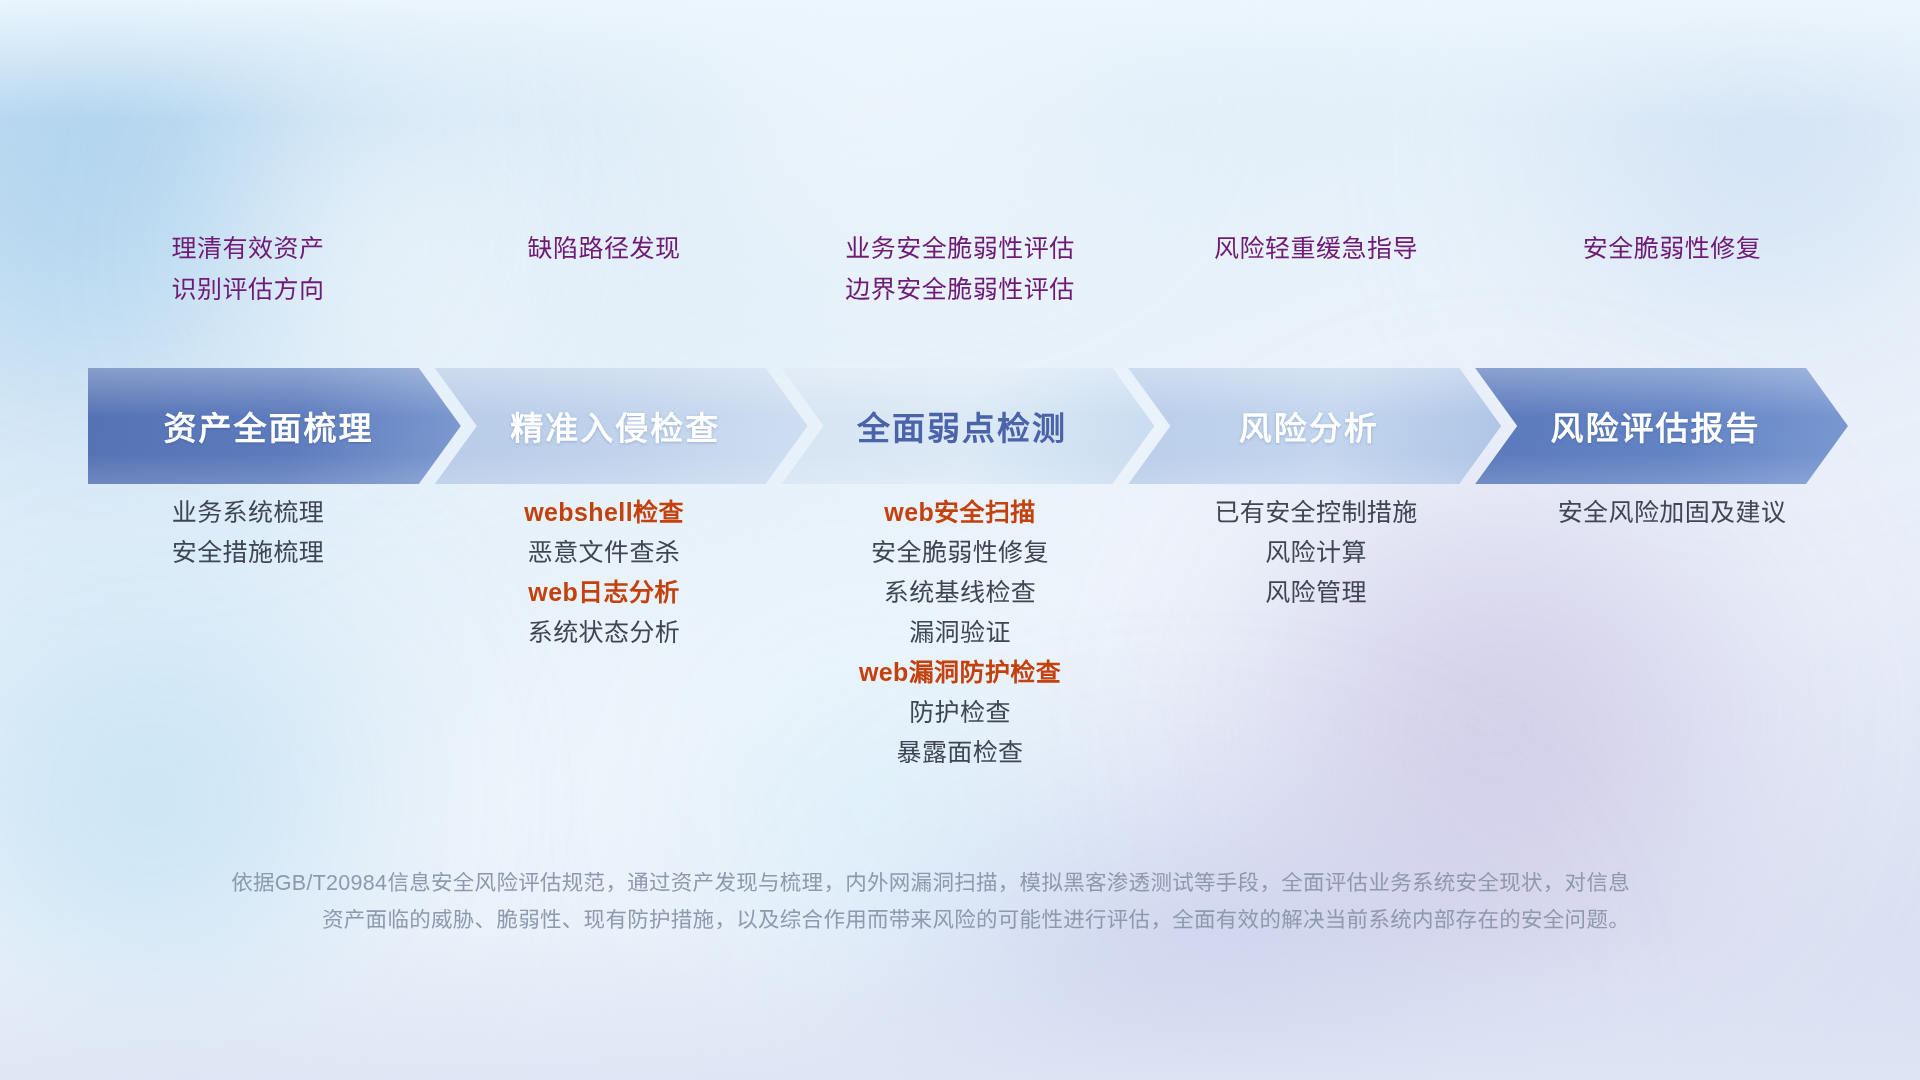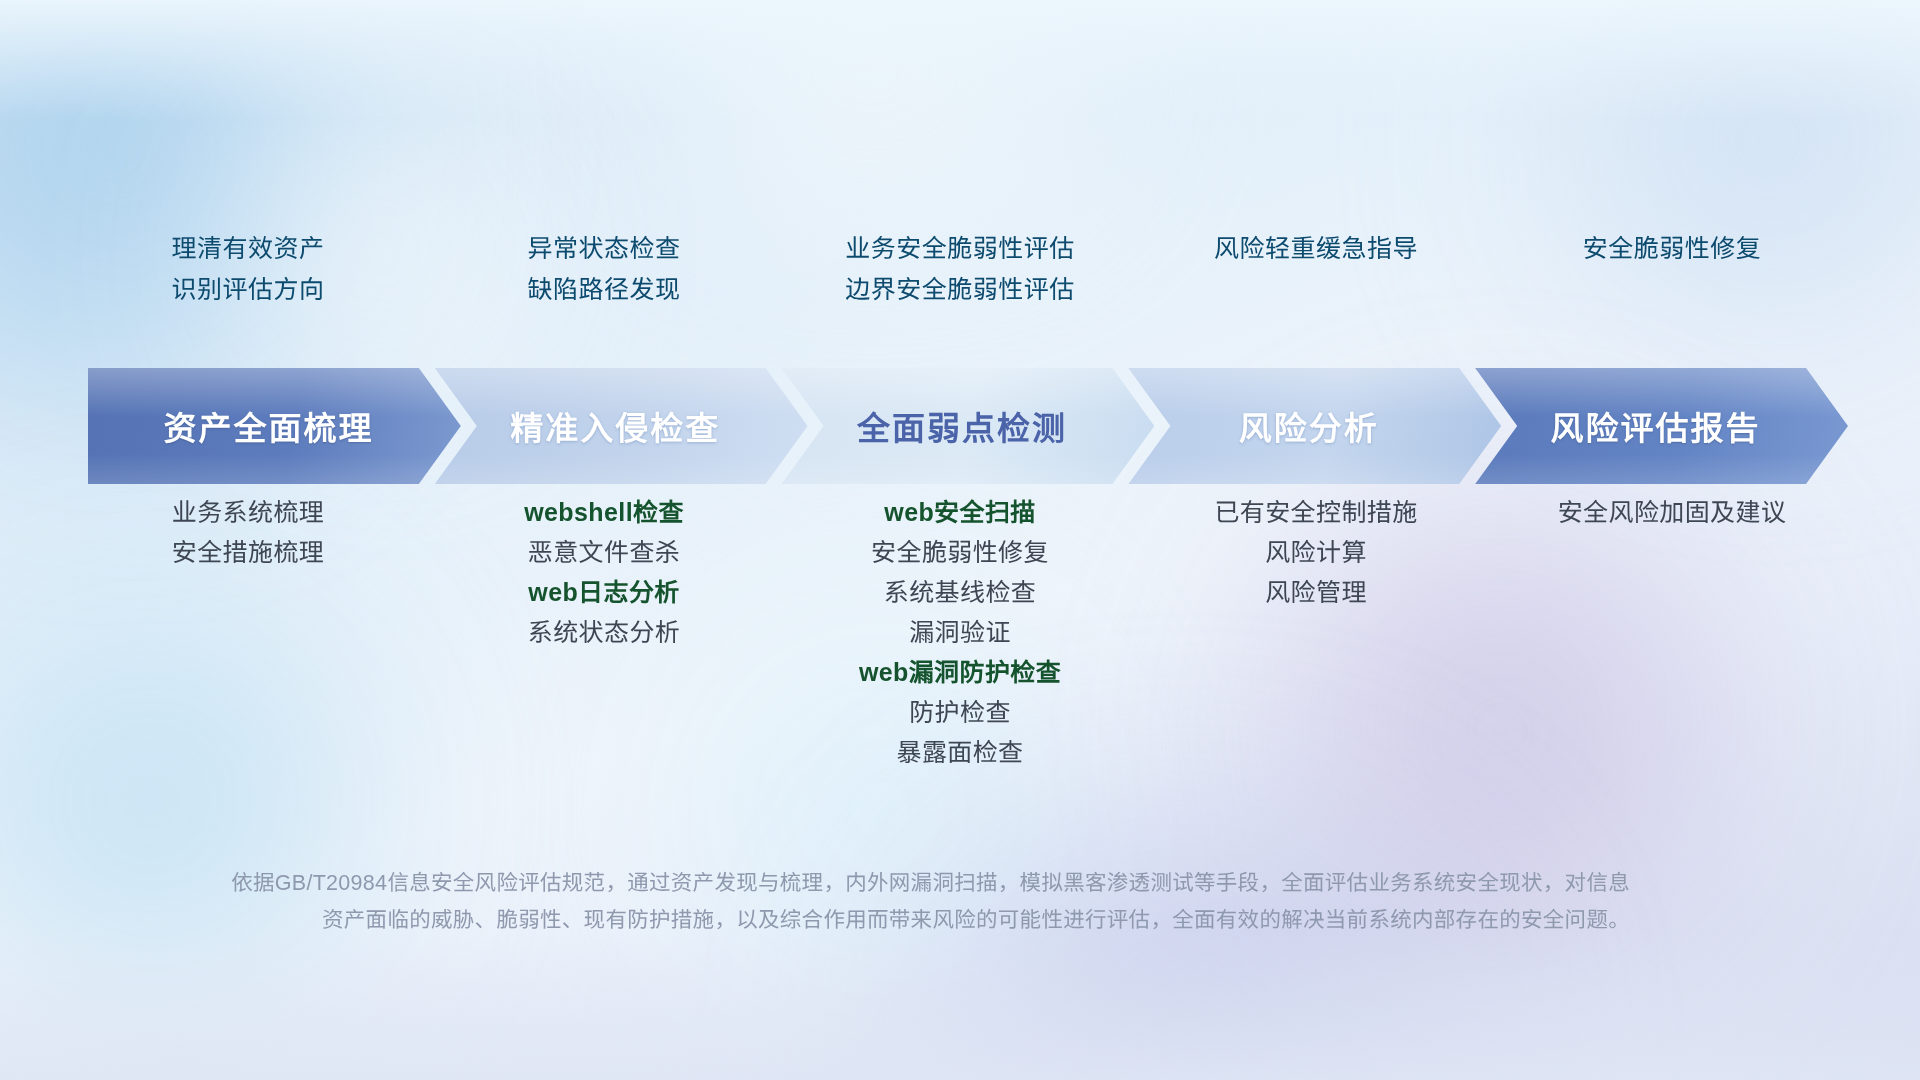--- a/index.html
+++ b/index.html
@@ -81,21 +81,21 @@
 
   .col {
     flex: 1 1 0;
     text-align: center;
   }
 
   
   #top-labels { top: 228px; }
   .top-item {
     font-size: 25px;
-    color: #0c4a6e;
+    color: #701a75;
     line-height: 1.62;
     letter-spacing: .5px;
     white-space: nowrap;
   }
 
   
   #arrow-band {
     position: absolute;
     left: 88px;
     top: 368px;
@@ -156,21 +156,21 @@
 
   
   #bottom-lists { top: 492px; align-items: flex-start; }
   .list-item {
     font-size: 25px;
     color: #3f4653;
     line-height: 1.60;
     white-space: nowrap;
     letter-spacing: .4px;
   }
-  .list-item.em { font-weight: 700; color: #14532d; }
+  .list-item.em { font-weight: 700; color: #c2410c; }
 
   
   #footer {
     position: absolute;
     left: 100px;
     top: 865px;
     width: 1530px;
     font-size: 21.5px;
     line-height: 1.72;
     color: #8f99ae;
@@ -200,21 +200,20 @@
   <div id="content">
 
     <div class="row" id="top-labels">
 
       <div class="col">
         <div class="top-item">理清有效资产</div>
         <div class="top-item">识别评估方向</div>
       </div>
 
       <div class="col">
-        <div class="top-item">异常状态检查</div>
         <div class="top-item">缺陷路径发现</div>
       </div>
 
       <div class="col">
         <div class="top-item">业务安全脆弱性评估</div>
         <div class="top-item">边界安全脆弱性评估</div>
       </div>
 
       <div class="col">
         <div class="top-item">风险轻重缓急指导</div>

